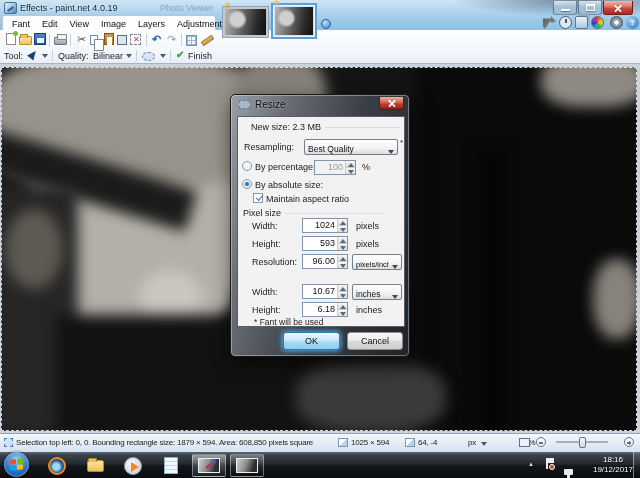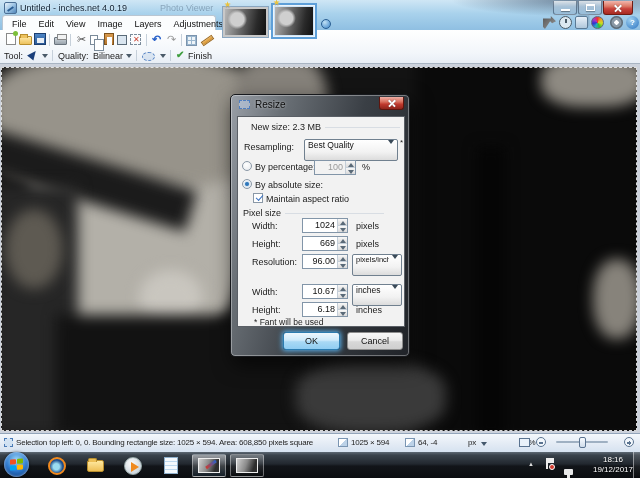--- a/index.html
+++ b/index.html
@@ -103,21 +103,21 @@
   .spin{position:absolute;height:15px;background:#fff;border:1px solid #8295a8;display:flex}
   .spin.disabled{background:#f2f2f2}
   .spin .num{flex:1;text-align:right;padding-right:2px;font-size:9px;line-height:13px;color:#111}
   .spin.disabled .num{color:#9a9a9a}
   .sbtns{width:10px;border-left:1px solid #c4ced8;display:flex;flex-direction:column}
   .sbtns i{flex:1;position:relative;background:linear-gradient(#f8f8f8,#dadada)}
   .sbtns i+i{border-top:1px solid #c4ced8}
   .sbtns i::after{content:"";position:absolute;left:2px;border-left:3px solid transparent;border-right:3px solid transparent}
   .sbtns i.su::after{top:2px;border-bottom:4px solid #5a6a78}
   .sbtns i.sd::after{top:2px;border-top:4px solid #5a6a78}
-  .combo{position:absolute;height:22px;border:1px solid #70808f;border-radius:2px;display:flex;align-items:flex-start;
+  .combo{position:absolute;height:16px;border:1px solid #70808f;border-radius:2px;display:flex;align-items:flex-end;
     background:linear-gradient(180deg,#ffffff,#f2f2f2 60%,#dcdcdc)}
   .combo .cval{flex:1;padding-left:3px;font-size:8.5px;color:#111;white-space:nowrap;overflow:hidden}
   .combo .carr{width:12px;display:flex;justify-content:center}
   .combo .carr::after{content:"";border-left:3px solid transparent;border-right:3px solid transparent;border-top:4px solid #3a4a58}
   .radio{position:absolute;width:10px;height:10px;border:1px solid #8a98a6;border-radius:50%;background:radial-gradient(circle at 40% 35%,#fff,#e4e8ec)}
   .radio.on::after{content:"";position:absolute;left:2px;top:2px;width:4px;height:4px;border-radius:50%;background:#2f76ba;box-shadow:0 0 2px #67a7dd}
   .checkbox{position:absolute;width:10px;height:10px;border:1px solid #8a98a6;background:#fff}
   .checkbox.on::after{content:"";position:absolute;left:1.5px;top:1px;width:6px;height:3px;border-left:1.6px solid #3b73c4;border-bottom:1.6px solid #3b73c4;transform:rotate(-48deg)}
   .unit{position:absolute;font-size:9px;color:#1a1a1a;white-space:nowrap}
   .footnote{position:absolute;font-size:8.5px;color:#222;white-space:nowrap}
@@ -175,41 +175,41 @@
 </head>
 <body>
 
 <div class="screen">
 
   <div class="ab titlebar">
     <div class="ab smudge"></div>
     <div class="ab appicon">
         <i></i>
       </div>
-    <div class="ab apptitle">Untitled - inches.net 4.0.19</div>
+    <div class="ab apptitle">Effects - paint.net 4.0.19</div>
     <div class="ab ghosttitle">Photo Viewer</div>
     <div class="ab capbtn" style="left:553px;width:24px">
         <span class="minglyph"></span>
       </div>
     <div class="ab capbtn" style="left:578px;width:24px">
         <span class="maxglyph"></span>
       </div>
     <div class="ab capbtn close" style="left:603px;width:30px">
         <span class="xglyph"></span>
       </div>
     <div class="ab miniicon mi-hammer" style="left:543px"></div>
     <div class="ab miniicon mi-clock" style="left:559px"></div>
     <div class="ab miniicon mi-layers" style="left:575px"></div>
     <div class="ab miniicon mi-colors" style="left:591px"></div>
     <div class="ab miniicon mi-gear" style="left:610px"></div>
     <div class="ab miniicon mi-help" style="left:626px">?</div>
   </div>
 
   <div class="ab menubox">
-    <span class="menuitem">File</span>
+    <span class="menuitem">Fant</span>
     <span class="menuitem">Edit</span>
     <span class="menuitem">View</span>
     <span class="menuitem">Image</span>
     <span class="menuitem">Layers</span>
     <span class="menuitem">Adjustments</span>
     <span class="menuitem">Effects</span>
   </div>
 
   <div class="ab toolband"></div>
   <div class="ab ticon t-new" style="left:6px"></div>
@@ -317,21 +317,21 @@
         <span class="num">1024</span>
         <span class="sbtns">
             <i class="su"></i>
             <i class="sd"></i>
           </span>
       </div>
       <div class="unit" style="left:118px;top:104px">pixels</div>
 
       <div class="lbl" style="left:14px;top:122px">Height:</div>
       <div class="spin" style="left:64px;top:119px;width:46px">
-        <span class="num">669</span>
+        <span class="num">593</span>
         <span class="sbtns">
             <i class="su"></i>
             <i class="sd"></i>
           </span>
       </div>
       <div class="unit" style="left:118px;top:122px">pixels</div>
 
       <div class="lbl" style="left:14px;top:140px">Resolution:</div>
       <div class="spin" style="left:64px;top:137px;width:46px">
         <span class="num">96.00</span>
@@ -371,21 +371,21 @@
 
       <div class="footnote" style="left:16px;top:200px">* Fant will be used</div>
     </div>
 
     <div class="btn ok" style="left:52px;top:237px;width:57px">OK</div>
     <div class="btn cancel" style="left:116px;top:237px;width:56px">Cancel</div>
   </div>
 
   <div class="ab statusbar"></div>
   <div class="ab selicon"></div>
-  <div class="ab stattext" style="left:16px;width:318px;overflow:hidden">Selection top left: 0, 0. Bounding rectangle size: 1025 × 594. Area: 608,850 pixels square</div>
+  <div class="ab stattext" style="left:16px;width:318px;overflow:hidden">Selection top left: 0, 0. Bounding rectangle size: 1879 × 594. Area: 608,850 pixels square</div>
   <div class="ab staticon" style="left:338px"></div>
   <div class="ab stattext" style="left:351px">1025 × 594</div>
   <div class="ab staticon" style="left:405px"></div>
   <div class="ab stattext" style="left:418px">64, -4</div>
   <div class="ab stattext" style="left:468px">px</div>
   <div class="ab unitcaret" style="left:481px"></div>
   <div class="ab stattext" style="left:520px">99%</div>
   <div class="ab fiticon"></div>
   <div class="ab zoomglass" style="left:536px"></div>
   <div class="ab sldtrack"></div>

